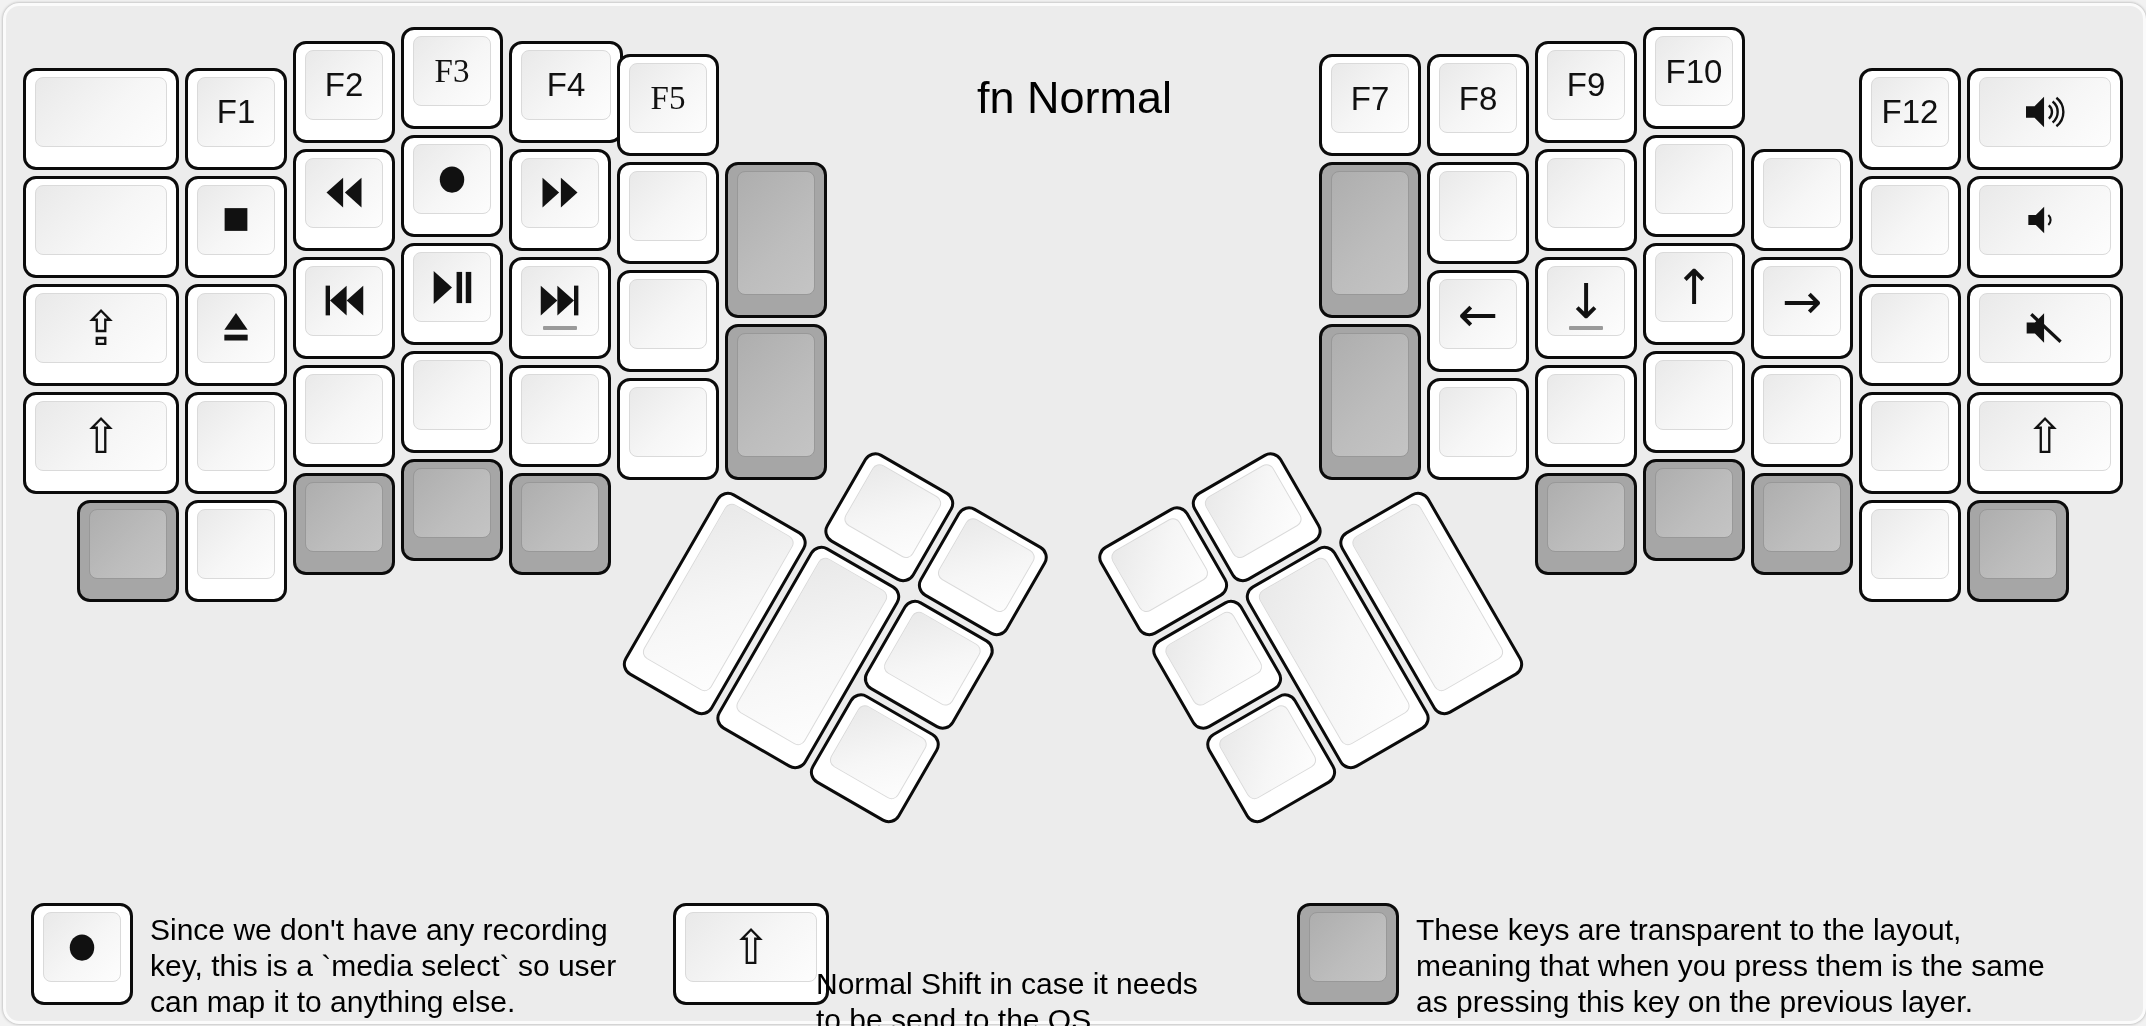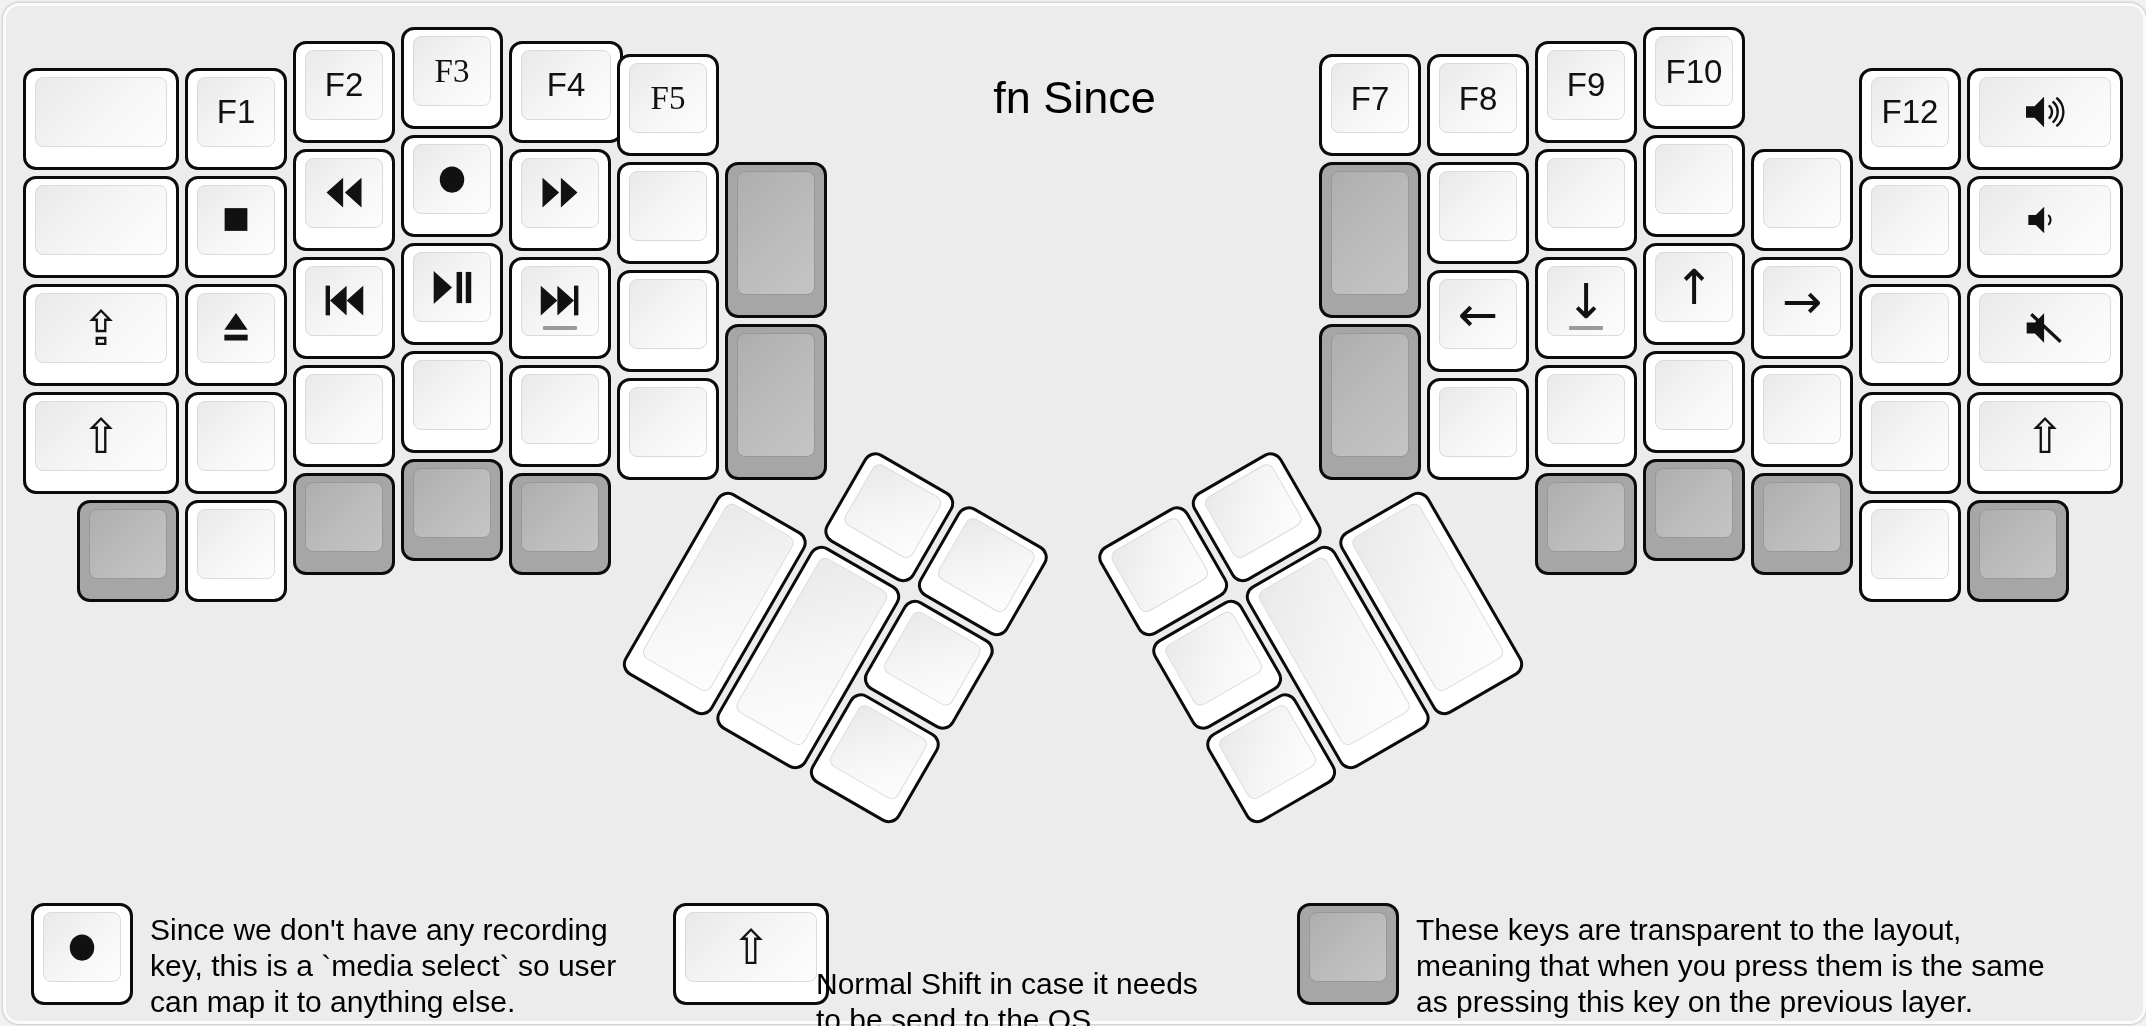--- a/index.html
+++ b/index.html
@@ -40,21 +40,21 @@
   }
   .legend-caption{
     position:absolute;font-size:30px;line-height:36px;color:#000;
     white-space:pre-line;
   }
 </style>
 </head>
 <body>
 
 <div id="canvas">
-  <div class="title">fn Since</div>
+  <div class="title">fn Normal</div>
 <div class="key white" style="left: 17px; top: 61.5px; width: 156px; height: 102px;">
       <div class="face"></div>
     </div>
     <div class="key white" style="left: 17px; top: 169.5px; width: 156px; height: 102px;">
       <div class="face"></div>
     </div>
     <div class="key white" style="left: 17px; top: 277.5px; width: 156px; height: 102px;">
       <div class="face">
         <span class="klabel glyph">⇪</span>
       </div>

